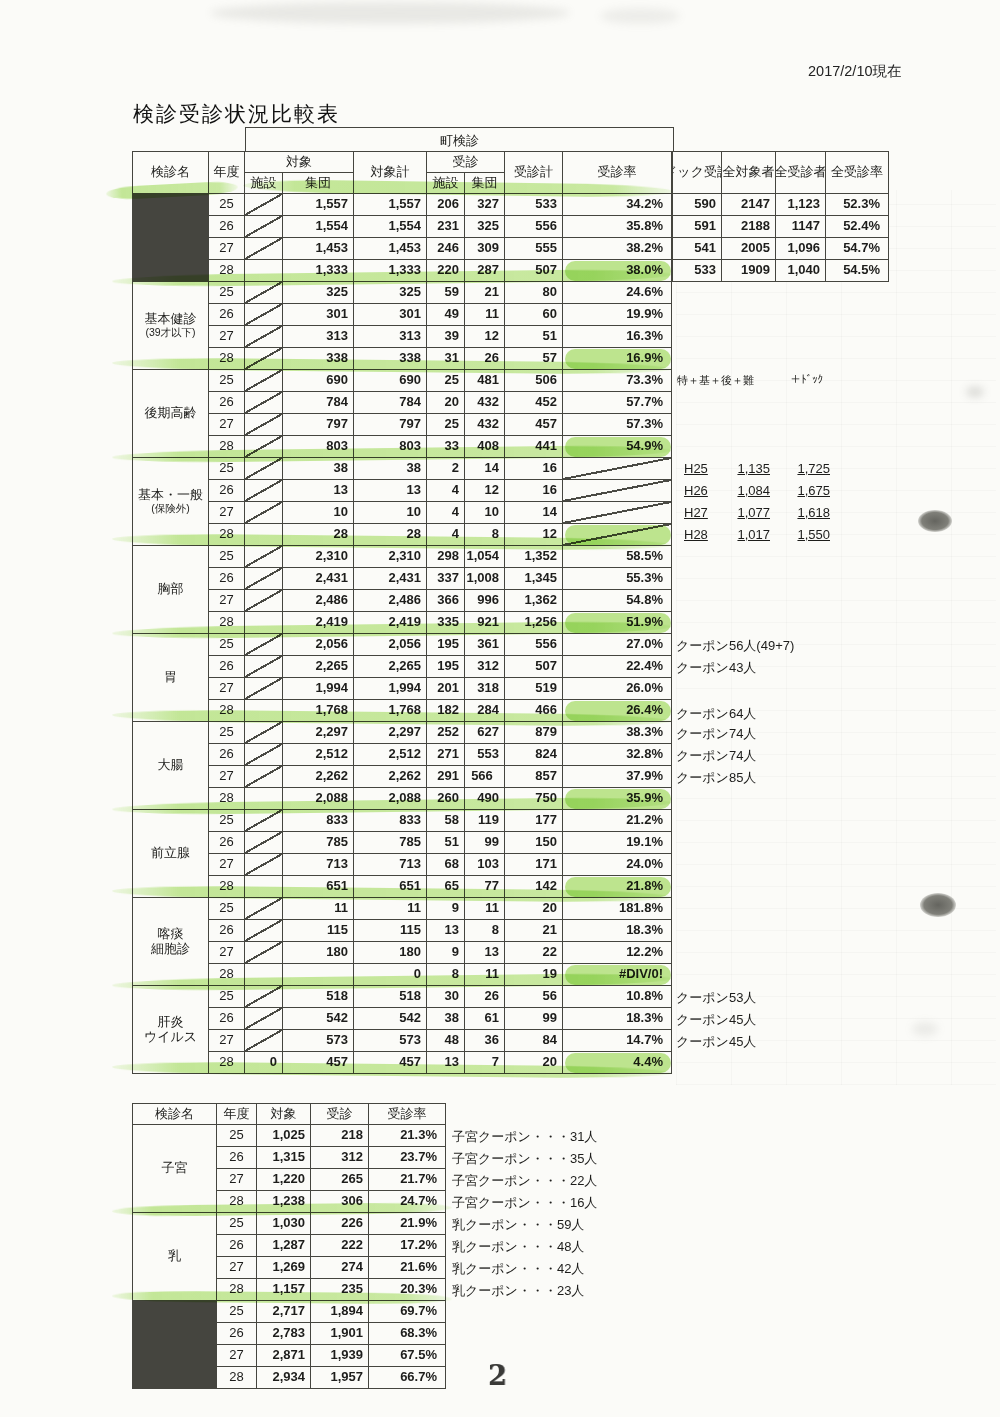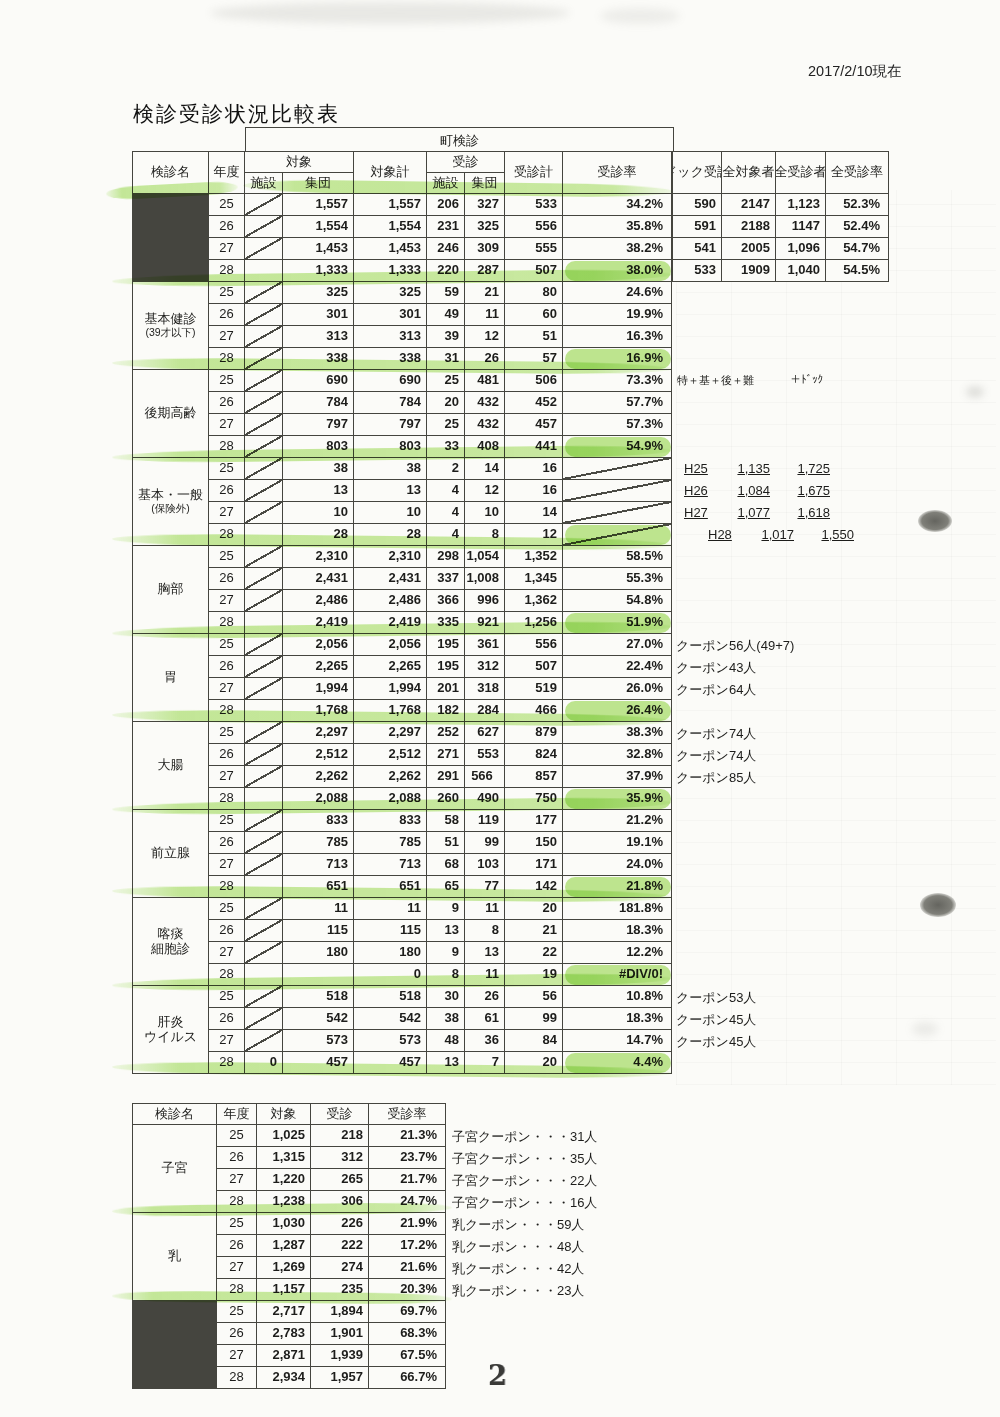--- a/index.html
+++ b/index.html
@@ -1248,28 +1248,28 @@
       <div class="hrow" style="left: 684px; top: 483px;">
         <span class="hl-label">H26</span>
         <span class="hv1">1,084</span>
         <span class="hv2">1,675</span>
       </div>
       <div class="hrow" style="left: 684px; top: 505px;">
         <span class="hl-label">H27</span>
         <span class="hv1">1,077</span>
         <span class="hv2">1,618</span>
       </div>
-      <div class="hrow" style="left: 708px; top: 527px;">
+      <div class="hrow" style="left: 684px; top: 527px;">
         <span class="hl-label">H28</span>
         <span class="hv1">1,017</span>
         <span class="hv2">1,550</span>
       </div>
       <div class="note" style="left: 676px; top: 637px;">クーポン56人(49+7)</div>
       <div class="note" style="left: 676px; top: 659px;">クーポン43人</div>
-      <div class="note" style="left: 676px; top: 681px;">クーポン64人</div>
+      <div class="note" style="left: 676px; top: 705px;">クーポン64人</div>
       <div class="note" style="left: 676px; top: 725px;">クーポン74人</div>
       <div class="note" style="left: 676px; top: 747px;">クーポン74人</div>
       <div class="note" style="left: 676px; top: 769px;">クーポン85人</div>
       <div class="note" style="left: 676px; top: 989px;">クーポン53人</div>
       <div class="note" style="left: 676px; top: 1011px;">クーポン45人</div>
       <div class="note" style="left: 676px; top: 1033px;">クーポン45人</div>
       <div class="note" style="left: 452px; top: 1128px;">子宮クーポン・・・31人</div>
       <div class="note" style="left: 452px; top: 1150px;">子宮クーポン・・・35人</div>
       <div class="note" style="left: 452px; top: 1172px;">子宮クーポン・・・22人</div>
       <div class="note" style="left: 452px; top: 1194px;">子宮クーポン・・・16人</div>

